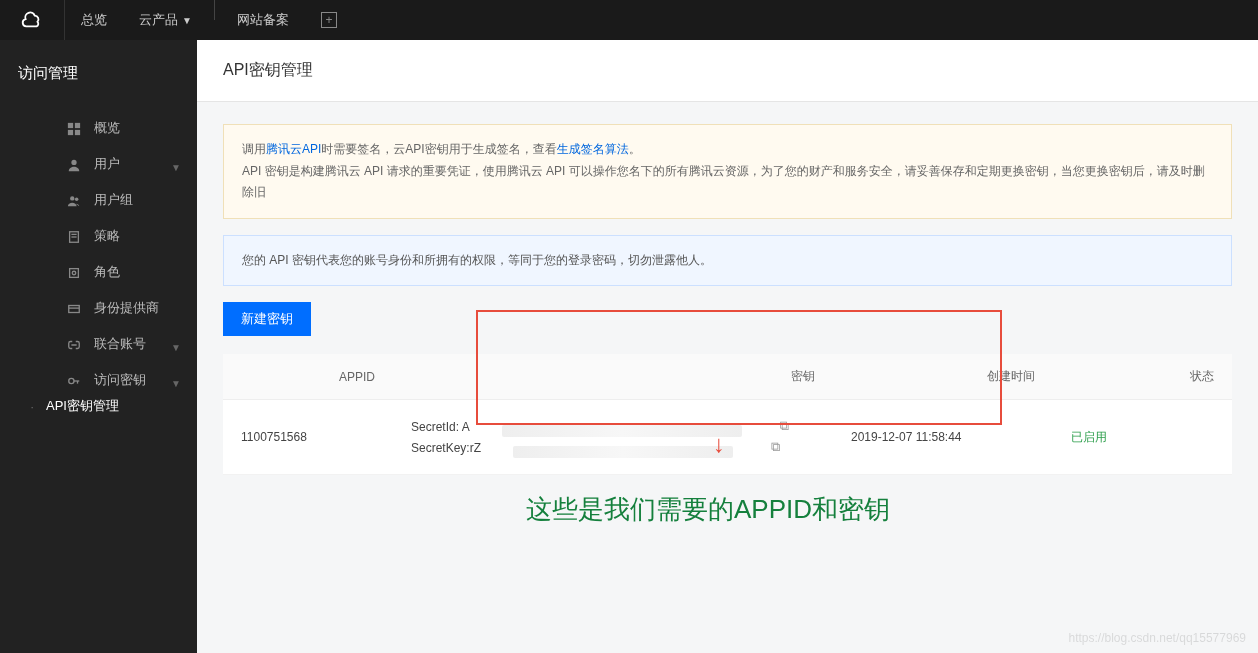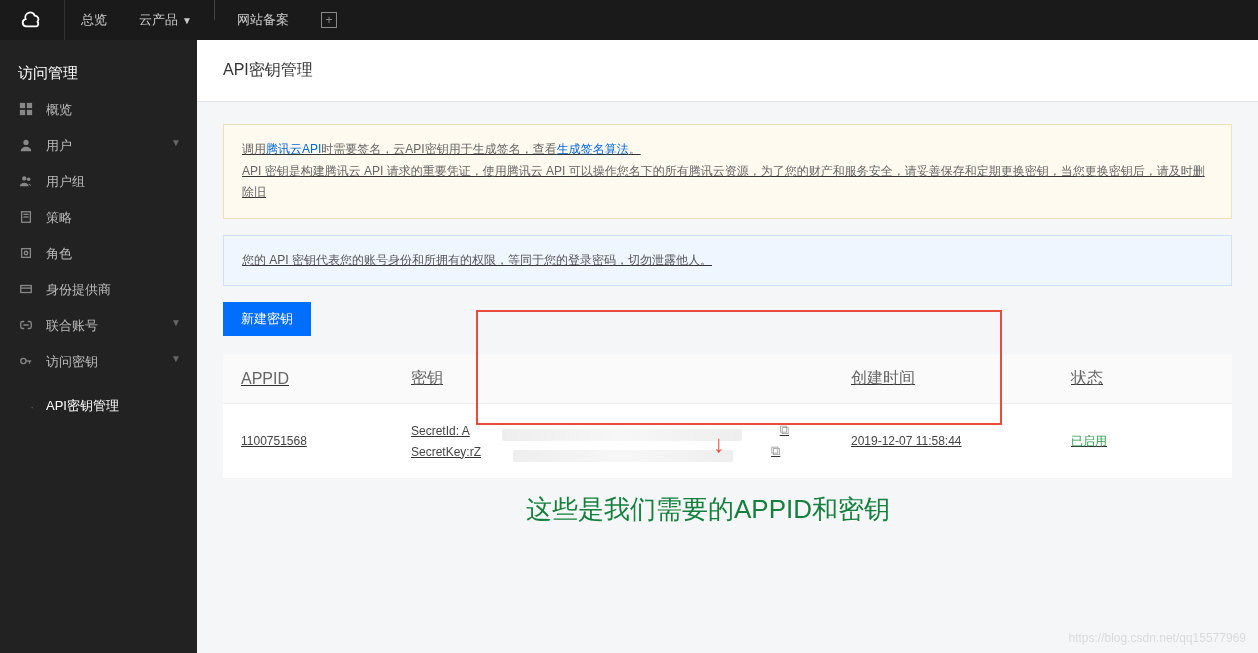--- a/index.html
+++ b/index.html
@@ -10,43 +10,43 @@
     .logo-box svg { width: 22px; height: 22px; }
     .top-nav { display: flex; align-items: flex-start; gap: 0; }
     .top-nav-item { padding: 0 16px; height: 40px; display: flex; align-items: center; font-size: 13px; color: #ccc; cursor: pointer; }
     .chevron-down { margin-left: 4px; font-size: 10px; }
     .top-divider { width: 1px; height: 20px; background: #444; margin: 0 6px; }
     .add-icon { width: 16px; height: 16px; border: 1px solid #888; display: flex; align-items: center; justify-content: center; font-size: 12px; color: #888; }
     
     .layout { display: flex; height: calc(653px - 40px); }
     .sidebar { width: 197px; background: #222; color: #fff; padding-top: 12px; flex-shrink: 0; }
     .sidebar-title { font-size: 15px; font-weight: 500; padding: 12px 18px 18px; color: #fff; }
-    .side-item { display: flex; align-items: flex-start; height: 36px; padding: 0 18px; color: #bbb; cursor: pointer; position: relative; font-size: 13px; }
+    .side-item { display: flex; align-items: flex-end; height: 36px; padding: 0 18px; color: #bbb; cursor: pointer; position: relative; font-size: 13px; margin-left: 48px; }
     .side-item.expandable .expand { position: absolute; right: 16px; font-size: 10px; color: #666; }
     .side-icon { width: 16px; height: 16px; margin-right: 12px; display: flex; align-items: center; justify-content: center; color: #888; }
     .side-icon svg { width: 14px; height: 14px; }
     .sub-item { height: 34px; display: flex; align-items: center; padding-left: 46px; font-size: 13px; color: #999; cursor: pointer; position: relative; }
     .sub-item::before { content: "·"; position: absolute; left: 30px; color: #666; }
     .sub-item.active { color: #fff; }
     
     .content { flex: 1; background: #f5f6f7; overflow: auto; }
     .page-header { background: #fff; padding: 20px 26px; border-bottom: 1px solid #e5e5e5; }
     .page-header h1 { font-size: 16px; font-weight: 500; color: #333; }
-    .page-body { padding: 22px 26px; text-decoration: underline; }
+    .page-body { padding: 22px 26px; }
     
     .alert { border: 1px solid; padding: 14px 18px; margin-bottom: 16px; font-size: 12px; line-height: 1.8; }
     .alert-warn { background: #fffaf0; border-color: #f0e0b8; color: #666; }
     .alert-info { background: #f0f6ff; border-color: #cce0ff; color: #555; }
     .alert a { color: #0066dd; text-decoration: none; }
     
     .btn-primary { background: #006eff; color: #fff; border: none; padding: 8px 18px; font-size: 13px; cursor: pointer; margin-bottom: 18px; }
     
     .table-wrap { background: #fff; }
     .table { width: 100%; border-collapse: collapse; }
-    .table th { text-align: left; padding: 14px 18px; font-size: 16px; color: #666; font-weight: normal; background: #fafafa; border-bottom: 1px solid #eee; }
+    .table th { text-align: right; padding: 14px 18px; font-size: 12px; color: #666; font-weight: normal; background: #fafafa; border-bottom: 1px solid #eee; }
     .table td { padding: 16px 18px; font-size: 12px; color: #444; border-bottom: 1px solid #f2f2f2; vertical-align: middle; }
     .secret-line { display: flex; align-items: flex-end; line-height: 1.6; gap: 28px; }
     .secret-blur { display: inline-block; width: 240px; height: 12px; background: linear-gradient(90deg, #eee 0%, #f7f7f7 50%, #eee 100%); margin: 0 4px; border-radius: 2px; }
     .copy-ic { margin-left: 6px; color: #999; cursor: pointer; font-size: 13px; }
     .status-enabled { color: #2c9e4b; }
     
     .red-box { position: absolute; border: 2px solid #e74c3c; pointer-events: none; }
     .red-box-1 { left: 476px; top: 310px; width: 526px; height: 115px; }
     .annotation-arrow { position: absolute; color: #e74c3c; font-size: 24px; left: 713px; top: 430px; pointer-events: none; }
     .annotation-text { position: absolute; left: 526px; top: 492px; font-size: 26px; color: #15803d; pointer-events: none; }

